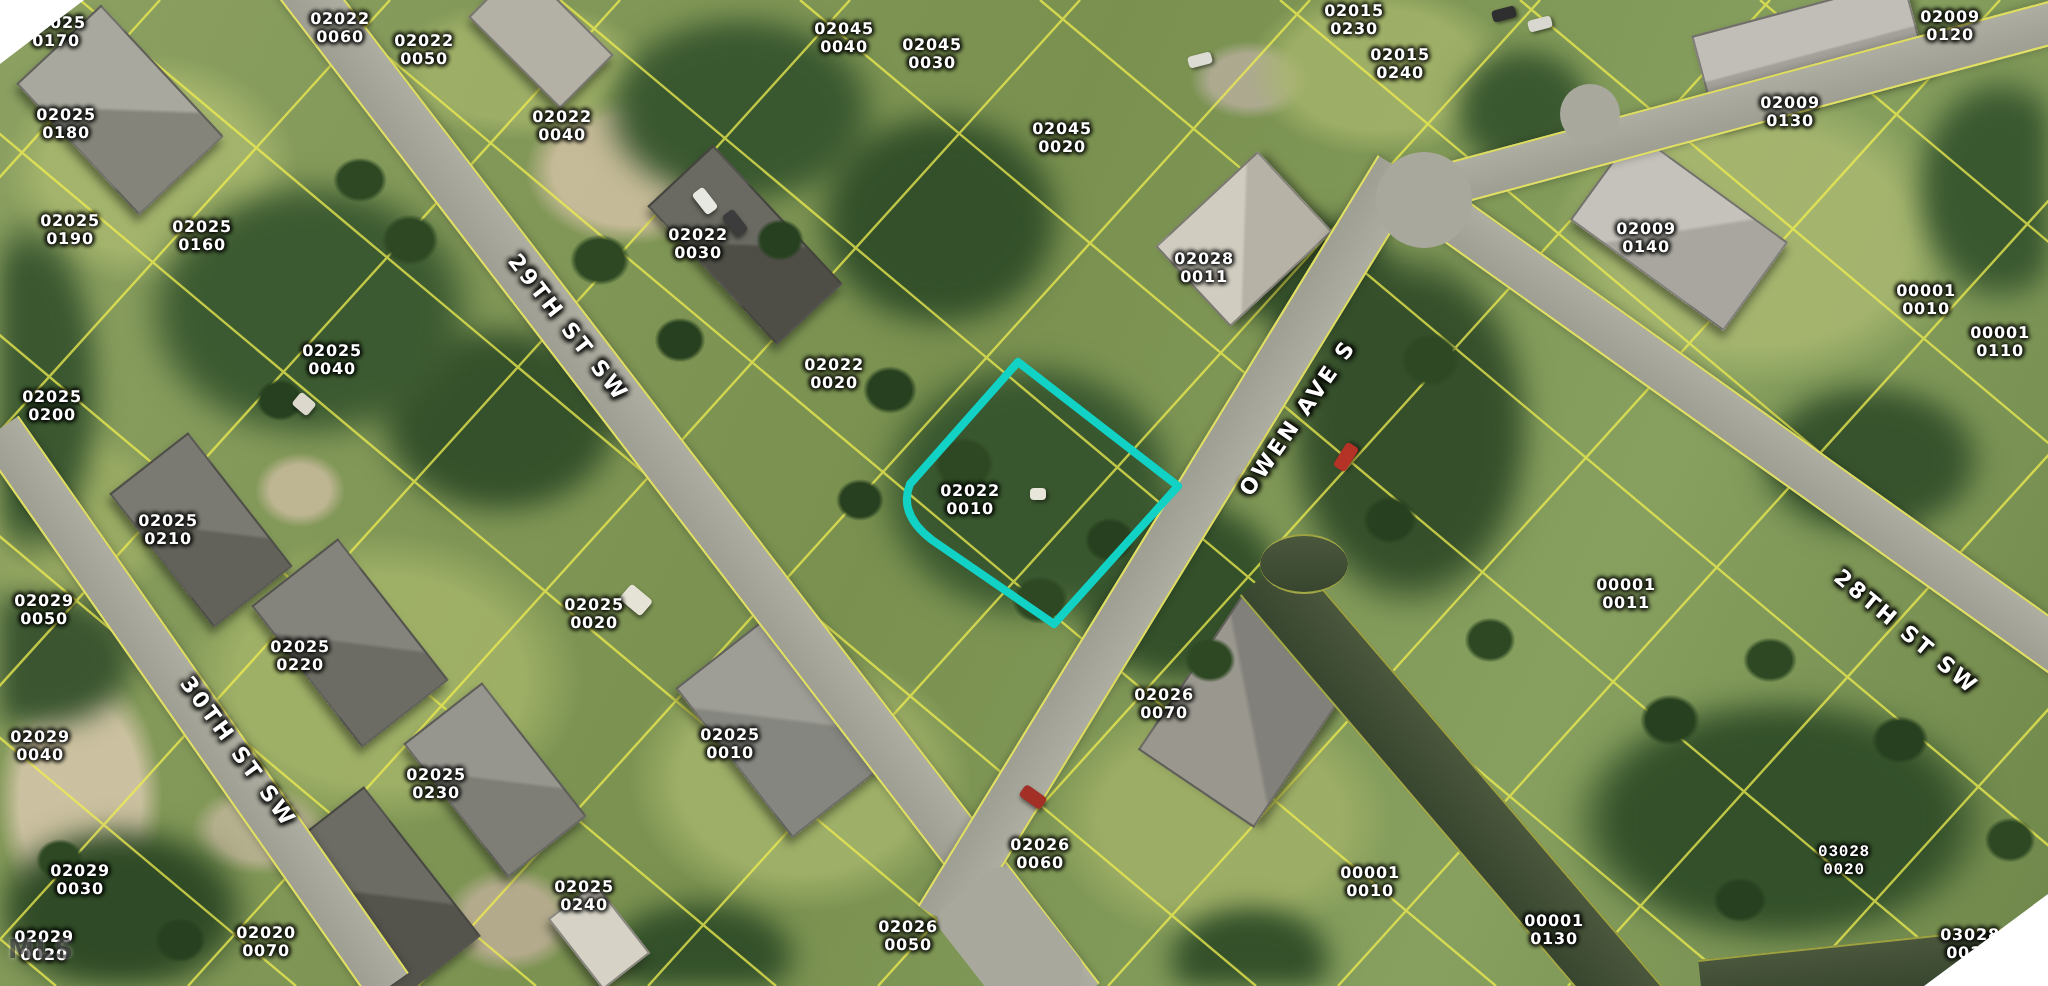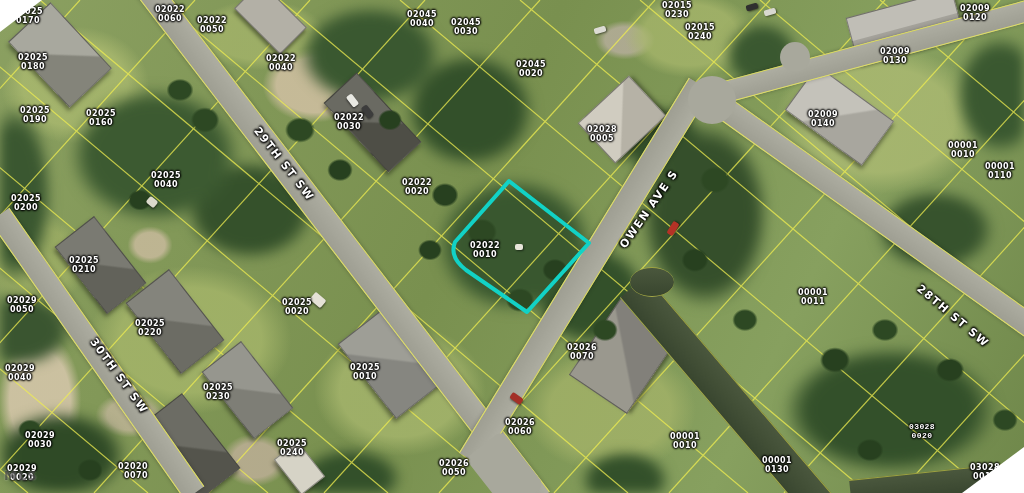--- a/index.html
+++ b/index.html
@@ -194,21 +194,21 @@
       <div class="plabel" style="left: 292px; top: 448px;">02025
 0240</div>
       <div class="plabel" style="left: 22px; top: 305px;">02029
 0050</div>
       <div class="plabel" style="left: 20px; top: 373px;">02029
 0040</div>
       <div class="plabel" style="left: 40px; top: 440px;">02029
 0030</div>
       <div class="plabel" style="left: 22px; top: 473px;">02029
 0020</div>
-      <div class="plabel" style="left: 133px; top: 471px; text-align: right;">02020
+      <div class="plabel" style="left: 133px; top: 471px;">02020
 0070</div>
       <div class="plabel" style="left: 170px; top: 14px;">02022
 0060</div>
       <div class="plabel" style="left: 212px; top: 25px;">02022
 0050</div>
       <div class="plabel" style="left: 281px; top: 63px;">02022
 0040</div>
       <div class="plabel" style="left: 349px; top: 122px;">02022
 0030</div>
       <div class="plabel" style="left: 417px; top: 187px;">02022
@@ -219,21 +219,21 @@
 0040</div>
       <div class="plabel" style="left: 466px; top: 27px;">02045
 0030</div>
       <div class="plabel" style="left: 531px; top: 69px;">02045
 0020</div>
       <div class="plabel" style="left: 677px; top: 10px;">02015
 0230</div>
       <div class="plabel" style="left: 700px; top: 32px;">02015
 0240</div>
       <div class="plabel" style="left: 602px; top: 134px;">02028
-0005</div>
+0011</div>
       <div class="plabel" style="left: 975px; top: 13px;">02009
 0120</div>
       <div class="plabel" style="left: 895px; top: 56px;">02009
 0130</div>
       <div class="plabel" style="left: 823px; top: 119px;">02009
 0140</div>
       <div class="plabel" style="left: 963px; top: 150px;">00001
 0010</div>
       <div class="plabel" style="left: 1000px; top: 171px;">00001
 0110</div>

